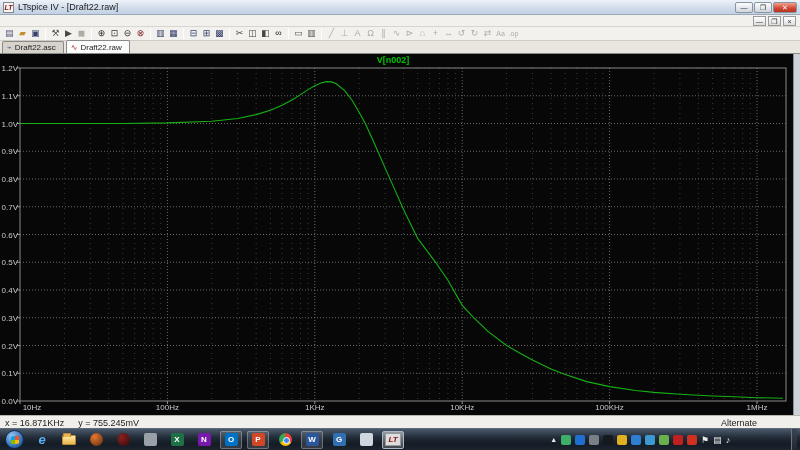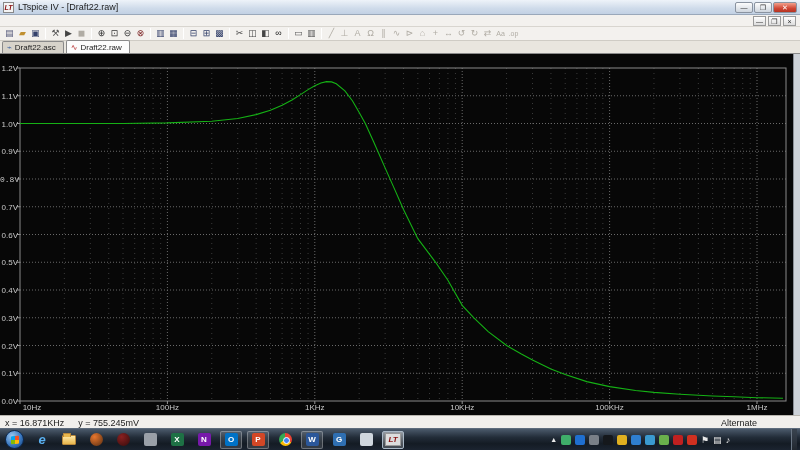--- a/index.html
+++ b/index.html
@@ -166,20 +166,21 @@
       <span class="tab-ico" style="color:#3a5fa0;">⌁</span>
       <span>Draft22.asc</span>
     </div>
     <div class="tab active">
       <span class="tab-ico" style="color:#b02020;">∿</span>
       <span>Draft22.raw</span>
     </div>
   </div>
 
   <div class="plot">
+    <div class="trace-label">V[n002]</div>
     <svg id="plotsvg" width="800" height="361" style="position:absolute;left:0;top:0;">
         <line x1="64.37182136087083" y1="14" x2="64.37182136087083" y2="347" stroke="#3b3b3b" stroke-dasharray="1 4" stroke-width="1"></line>
         <line x1="90.32767294567824" y1="14" x2="90.32767294567824" y2="347" stroke="#3b3b3b" stroke-dasharray="1 4" stroke-width="1"></line>
         <line x1="108.74364272174167" y1="14" x2="108.74364272174167" y2="347" stroke="#3b3b3b" stroke-dasharray="1 4" stroke-width="1"></line>
         <line x1="123.02817863912918" y1="14" x2="123.02817863912918" y2="347" stroke="#3b3b3b" stroke-dasharray="1 4" stroke-width="1"></line>
         <line x1="134.69949430654907" y1="14" x2="134.69949430654907" y2="347" stroke="#3b3b3b" stroke-dasharray="1 4" stroke-width="1"></line>
         <line x1="144.56745109810146" y1="14" x2="144.56745109810146" y2="347" stroke="#3b3b3b" stroke-dasharray="1 4" stroke-width="1"></line>
         <line x1="153.11546408261248" y1="14" x2="153.11546408261248" y2="347" stroke="#3b3b3b" stroke-dasharray="1 4" stroke-width="1"></line>
         <line x1="160.6553458913565" y1="14" x2="160.6553458913565" y2="347" stroke="#3b3b3b" stroke-dasharray="1 4" stroke-width="1"></line>
         <line x1="211.77182136087083" y1="14" x2="211.77182136087083" y2="347" stroke="#3b3b3b" stroke-dasharray="1 4" stroke-width="1"></line>
@@ -250,21 +251,21 @@
         <line x1="17" y1="319.25" x2="20" y2="319.25" stroke="#999" stroke-width="1"></line>
         <line x1="17" y1="347" x2="20" y2="347" stroke="#999" stroke-width="1"></line>
         <rect x="20" y="14" width="766" height="333" fill="none" stroke="#8a8a8a"></rect>
         <polyline points="20.0,69.5 123.0,69.5 167.4,68.9 211.8,67.3 237.7,64.5 256.1,60.6 270.4,56.2 282.1,51.2 292.0,45.9 300.5,40.6 308.1,35.6 314.8,31.8 320.9,29.0 326.5,27.6 331.6,27.9 336.3,29.8 344.9,36.8 352.4,46.7 359.2,58.4 365.3,69.5 373.5,87.5 385.1,113.9 395.0,136.1 403.5,155.5 417.8,184.7 435.6,208.3 447.9,226.3 462.2,251.3 473.9,263.8 488.2,277.6 506.6,291.5 520.9,299.8 532.5,305.9 550.9,315.1 565.2,320.6 586.8,327.6 609.6,332.6 635.6,336.5 654.0,338.4 679.9,340.3 712.6,342.0 734.2,342.8 757.0,343.7 783.0,344.2" fill="none" stroke="#15b115" stroke-width="1.1"></polyline>
       </svg>
     <div id="ylabels">
         <div class="ylab" style="left: 0px; top: 10px;">1.2V</div>
         <div class="ylab" style="left: 0px; top: 37.75px;">1.1V</div>
         <div class="ylab" style="left: 0px; top: 65.5px;">1.0V</div>
         <div class="ylab" style="left: 0px; top: 93.25px;">0.9V</div>
-        <div class="ylab" style="left: 0px; top: 121px; font-family: Liberation Mono, monospace;">0.8V</div>
+        <div class="ylab" style="left: 0px; top: 121px;">0.8V</div>
         <div class="ylab" style="left: 0px; top: 148.75px;">0.7V</div>
         <div class="ylab" style="left: 0px; top: 176.5px;">0.6V</div>
         <div class="ylab" style="left: 0px; top: 204.25px;">0.5V</div>
         <div class="ylab" style="left: 0px; top: 232px;">0.4V</div>
         <div class="ylab" style="left: 0px; top: 259.75px;">0.3V</div>
         <div class="ylab" style="left: 0px; top: 287.5px;">0.2V</div>
         <div class="ylab" style="left: 0px; top: 315.25px;">0.1V</div>
         <div class="ylab" style="left: 0px; top: 343px;">0.0V</div>
       </div>
     <div id="xlabels">

